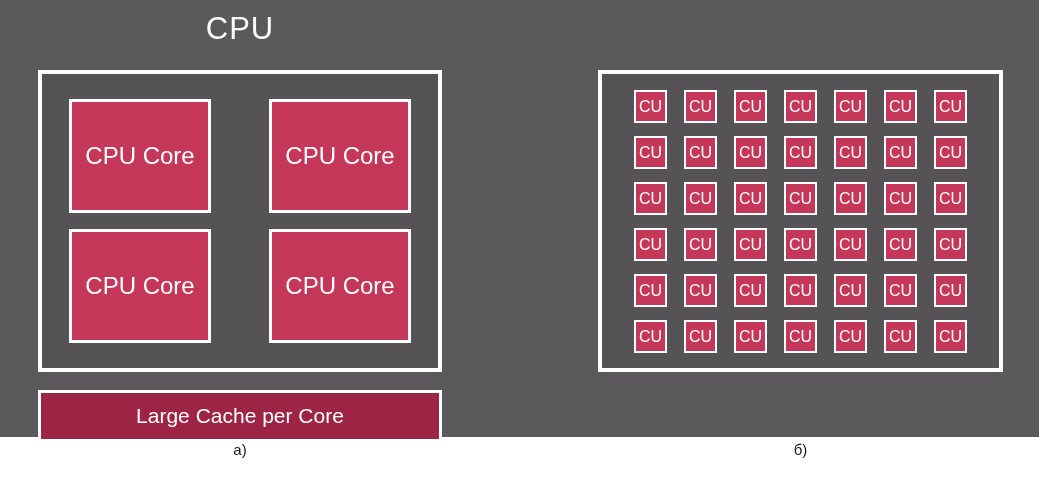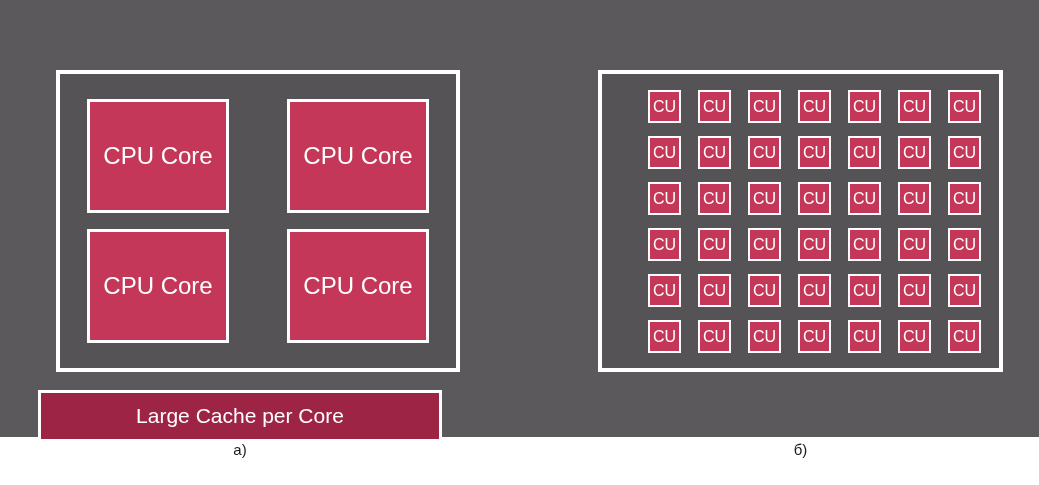--- a/index.html
+++ b/index.html
@@ -33,22 +33,22 @@
   .title-gpu { left: 598px; width: 405px; }
 
   .chip-box {
     position: absolute;
     top: 70px;
     height: 302px;
     box-sizing: border-box;
     border: 4px solid var(--border-white, #ffffff);
     background: var(--panel-bg, #565356);
   }
-  .chip-cpu { left: 56px; width: 404px; text-align: center; }
-  .chip-gpu { left: 598px; width: 405px; padding-left: 14px; }
+  .chip-cpu { left: 38px; width: 404px; text-align: center; }
+  .chip-gpu { left: 598px; width: 405px; }
 
   .core-grid {
     display: grid;
     grid-template-columns: repeat(2, 142px);
     grid-auto-rows: 114px;
     column-gap: 58px;
     row-gap: 16px;
     padding: 25px 27px;
   }
   .core-box {
@@ -106,20 +106,21 @@
   }
   .caption-a { left: 38px; width: 404px; }
   .caption-b { left: 598px; width: 405px; }
 </style>
 </head>
 <body>
 
 <div class="canvas">
   <div class="gray-bg"></div>
 
+  <div class="diagram-title title-cpu">CPU</div>
 
   <div class="chip-box chip-cpu">
     <div class="core-grid">
         <div class="core-box">CPU Core</div>
         <div class="core-box">CPU Core</div>
         <div class="core-box">CPU Core</div>
         <div class="core-box">CPU Core</div>
       </div>
   </div>
 

